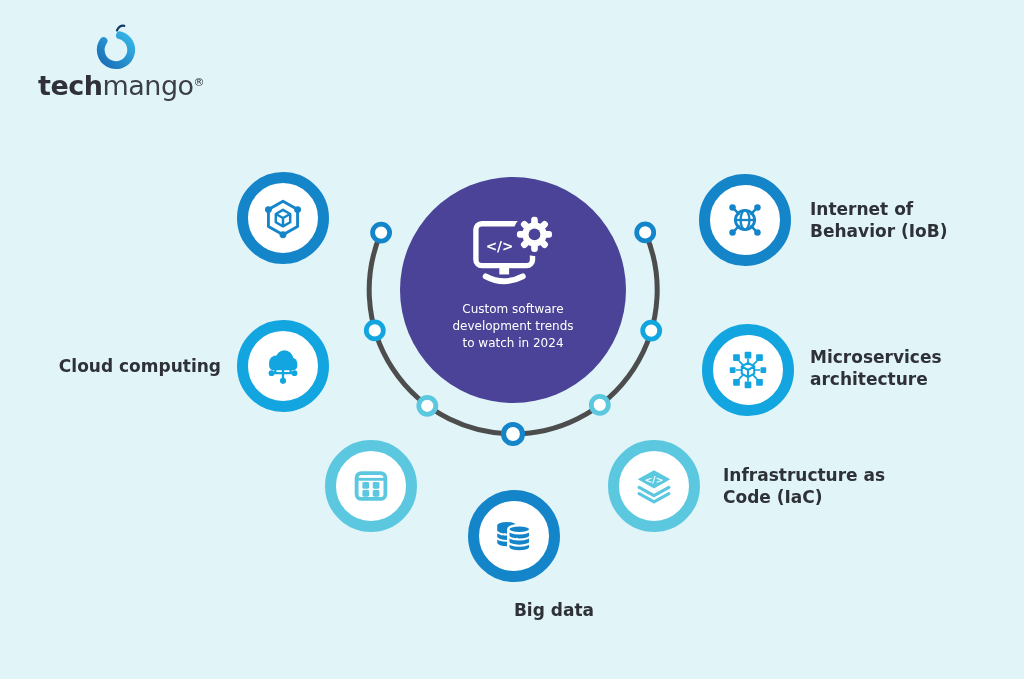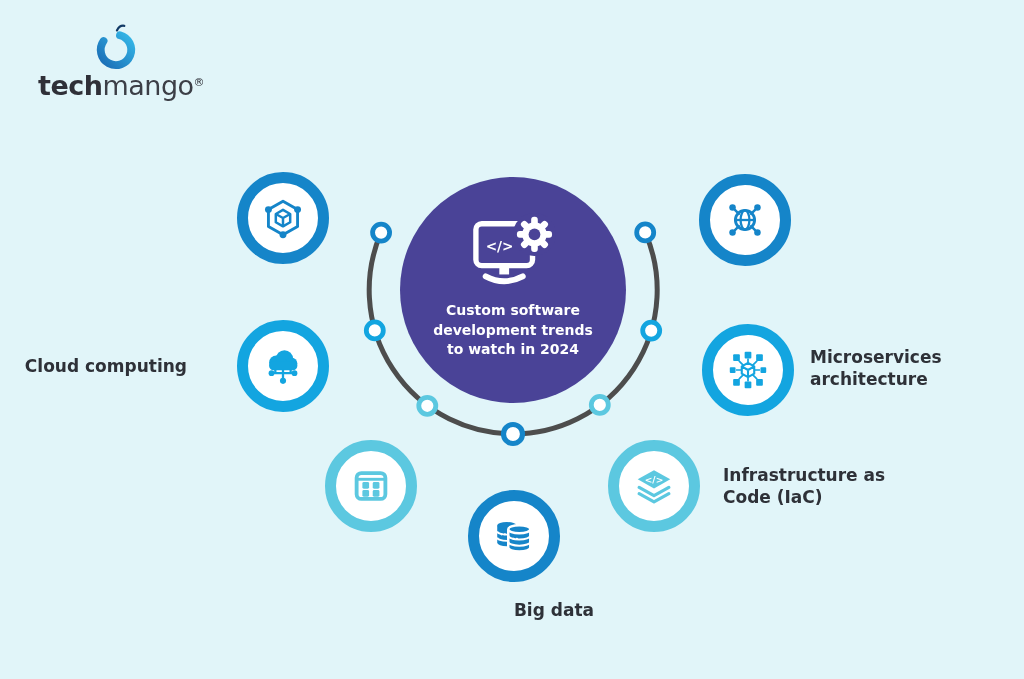--- a/index.html
+++ b/index.html
@@ -18,21 +18,21 @@
   
   .overlay { position:absolute; left:0; top:0; pointer-events:none; }
   
   .center-circle {
     position:absolute; left:400px; top:177px; width:226px; height:226px;
     border-radius:50%; background:#4A4397;
     display:flex; flex-direction:column; align-items:center;
     padding-top:34px; box-sizing:border-box;
   }
   .center-title {
-    margin-top:8px; color:#ffffff; font-weight:700; font-size:14px;
+    margin-top:8px; color:#ffffff; font-weight:400; font-size:12px;
     line-height:1.4; text-align:center; white-space:pre-line;
   }
   
   .ring {
     position:absolute; width:92px; height:92px; box-sizing:border-box;
     border:11px solid currentColor; border-radius:50%; background:#ffffff;
     display:flex; align-items:center; justify-content:center;
   }
   .c-dark  { color:#1585C9; }
   .c-mid   { color:#13A5E0; }
@@ -116,36 +116,38 @@
       <circle cx="24" cy="24" r="10" fill="none" stroke="currentColor" stroke-width="3"></circle>
       <ellipse cx="24" cy="24" rx="4.6" ry="10" fill="none" stroke="currentColor" stroke-width="2.4"></ellipse>
       <path d="M14.5 24 H33.5" stroke="currentColor" stroke-width="2.4"></path>
       <path d="M13.5 13.5 L17.6 17.6 M34.5 13.5 L30.4 17.6 M13.5 34.5 L17.6 30.4 M34.5 34.5 L30.4 30.4" stroke="currentColor" stroke-width="2.6" stroke-linecap="round"></path>
       <circle cx="11" cy="11" r="3.4" fill="currentColor"></circle>
       <circle cx="37" cy="11" r="3.4" fill="currentColor"></circle>
       <circle cx="11" cy="37" r="3.4" fill="currentColor"></circle>
       <circle cx="37" cy="37" r="3.4" fill="currentColor"></circle>
     </svg>
   </div>
+  <div class="label" style="left:810px; top:220px; width:170px;">Internet of
+Behavior (IoB)</div>
 
   <div class="ring c-mid" style="left:237px; top:320px;">
     <svg viewBox="0 0 48 48" width="46" height="46">
       <g fill="currentColor">
         <circle cx="17" cy="20.5" r="7.5"></circle>
         <circle cx="25.5" cy="16.5" r="9"></circle>
         <circle cx="32.5" cy="21.5" r="6.5"></circle>
         <rect x="9.5" y="19" width="29.5" height="9.5" rx="4.75"></rect>
       </g>
       <path d="M14 31.5 H34 M16 28 V31.5 M32 28 V31.5 M24 28 V38" fill="none" stroke="currentColor" stroke-width="2.4"></path>
       <circle cx="12" cy="31.5" r="3" fill="currentColor"></circle>
       <circle cx="36" cy="31.5" r="3" fill="currentColor"></circle>
       <circle cx="24" cy="39.5" r="3.2" fill="currentColor"></circle>
     </svg>
   </div>
-  <div class="label right" style="right:837px; top:366px; width:180px;text-align:right;">Cloud computing</div>
+  <div class="label right" style="right:803px; top:366px; width:180px;text-align:right;">Cloud computing</div>
 
   <div class="ring c-mid" style="left:702px; top:324px;">
     <svg viewBox="0 0 48 48" width="46" height="46">
       <path d="M24 12 V16.5 M24 31.5 V36 M11.5 24 H17.5 M30.5 24 H36.5 M14.5 14.5 L19.5 19.5 M33.5 14.5 L28.5 19.5 M14.5 33.5 L19.5 28.5 M33.5 33.5 L28.5 28.5" stroke="currentColor" stroke-width="1.8" fill="none"></path>
       <g fill="currentColor">
         <rect x="8.5" y="7.5" width="7" height="7" rx="1"></rect>
         <rect x="20.5" y="5" width="7" height="7" rx="1"></rect>
         <rect x="32.5" y="7.5" width="7" height="7" rx="1"></rect>
         <rect x="5" y="21" width="6" height="6" rx="1"></rect>
         <rect x="37" y="21" width="6" height="6" rx="1"></rect>

